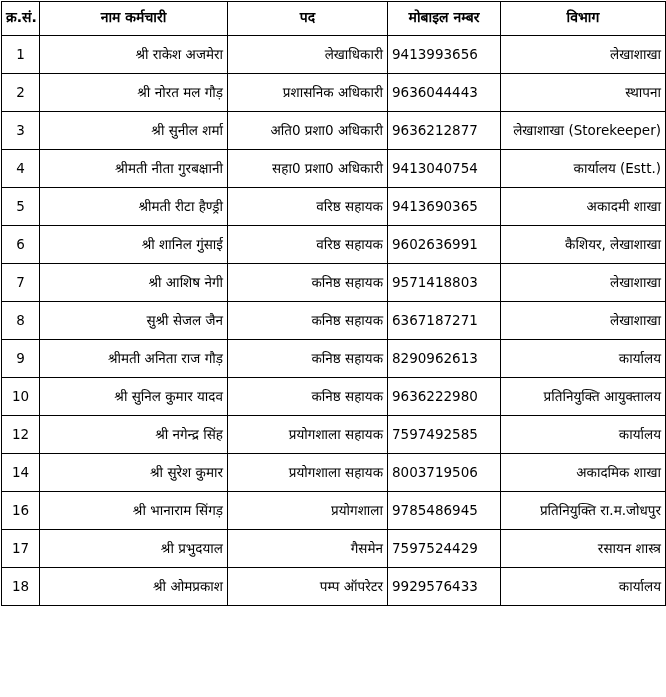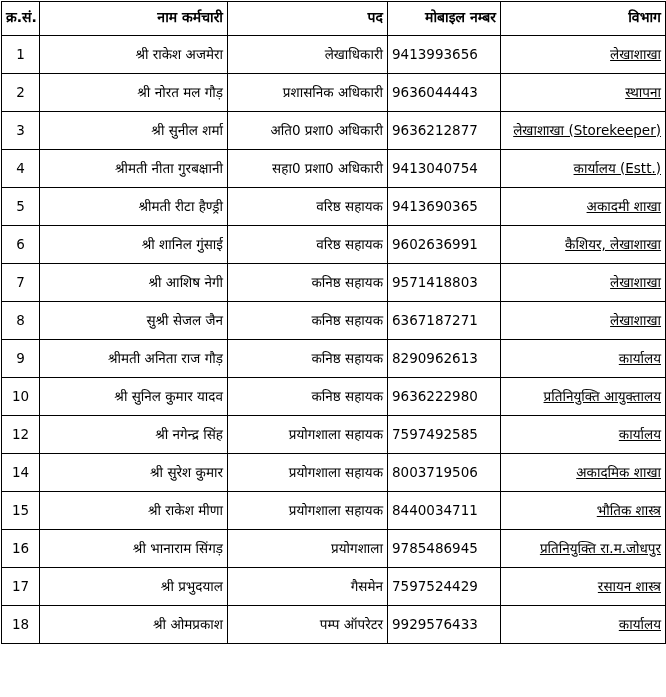--- a/index.html
+++ b/index.html
@@ -31,42 +31,41 @@
     border: 1px solid #000000;
     padding: 3px 4px 4px 4px;
     font-size: 13.5px;
     line-height: 1.25;
     vertical-align: middle;
     white-space: nowrap;
     overflow: hidden;
   }
   #staff-table thead th {
     font-weight: bold;
-    text-align: right;
+    text-align: center;
     height: 26px;
     font-size: 14px;
   }
   #staff-table tbody td {
     height: 30px;
     font-weight: normal;
   }
   td.sn {
     text-align: center;
   }
   td.mobile {
     text-align: left;
     font-family: "DejaVu Sans", sans-serif;
     font-size: 13px;
   }
   td.name, td.post, td.dept {
     text-align: right;
   }
   td.dept {
     font-size: 13px;
-    text-decoration: underline;
   }
 </style>
 </head>
 <body>
 
 <table id="staff-table">
   <colgroup>
     <col class="c-sn">
     <col class="c-name">
     <col class="c-post">
@@ -161,27 +160,20 @@
         <td class="dept">कार्यालय</td>
       </tr>
       <tr>
         <td class="sn">14</td>
         <td class="name">श्री सुरेश कुमार</td>
         <td class="post">प्रयोगशाला सहायक</td>
         <td class="mobile">8003719506</td>
         <td class="dept">अकादमिक  शाखा</td>
       </tr>
       <tr>
-        <td class="sn">15</td>
-        <td class="name">श्री राकेश मीणा</td>
-        <td class="post">प्रयोगशाला सहायक</td>
-        <td class="mobile">8440034711</td>
-        <td class="dept">भौतिक शास्त्र</td>
-      </tr>
-      <tr>
         <td class="sn">16</td>
         <td class="name">श्री भानाराम सिंगड़</td>
         <td class="post">प्रयोगशाला</td>
         <td class="mobile">9785486945</td>
         <td class="dept">प्रतिनियुक्ति रा.म.जोधपुर</td>
       </tr>
       <tr>
         <td class="sn">17</td>
         <td class="name">श्री प्रभुदयाल</td>
         <td class="post">गैसमेन</td>

